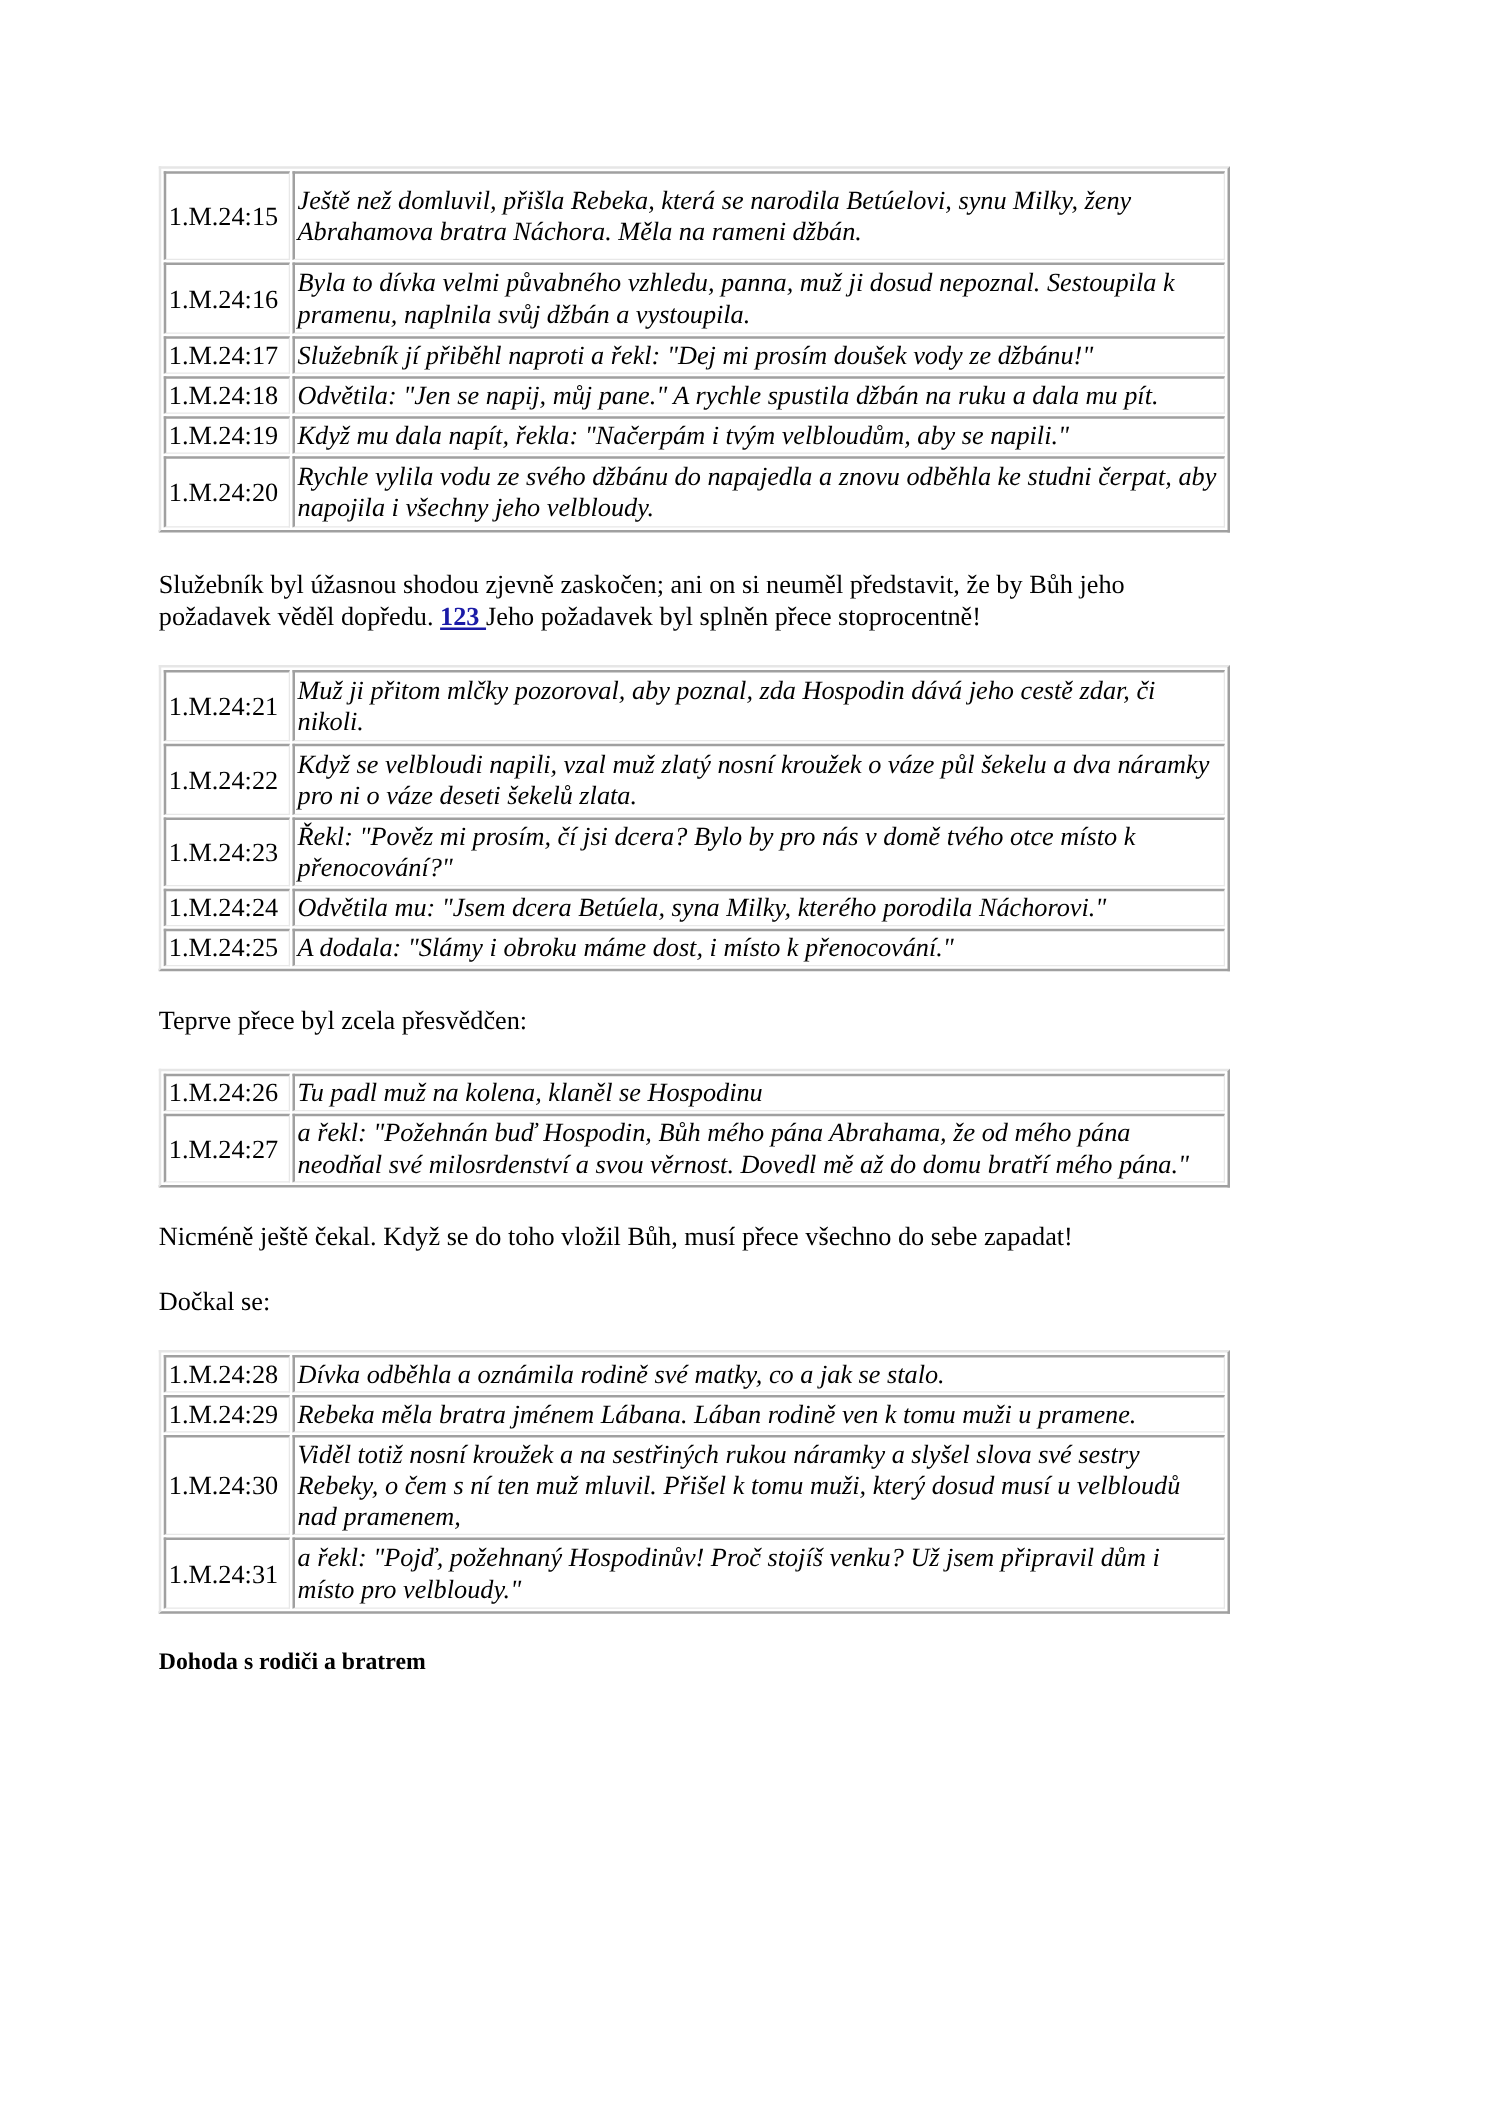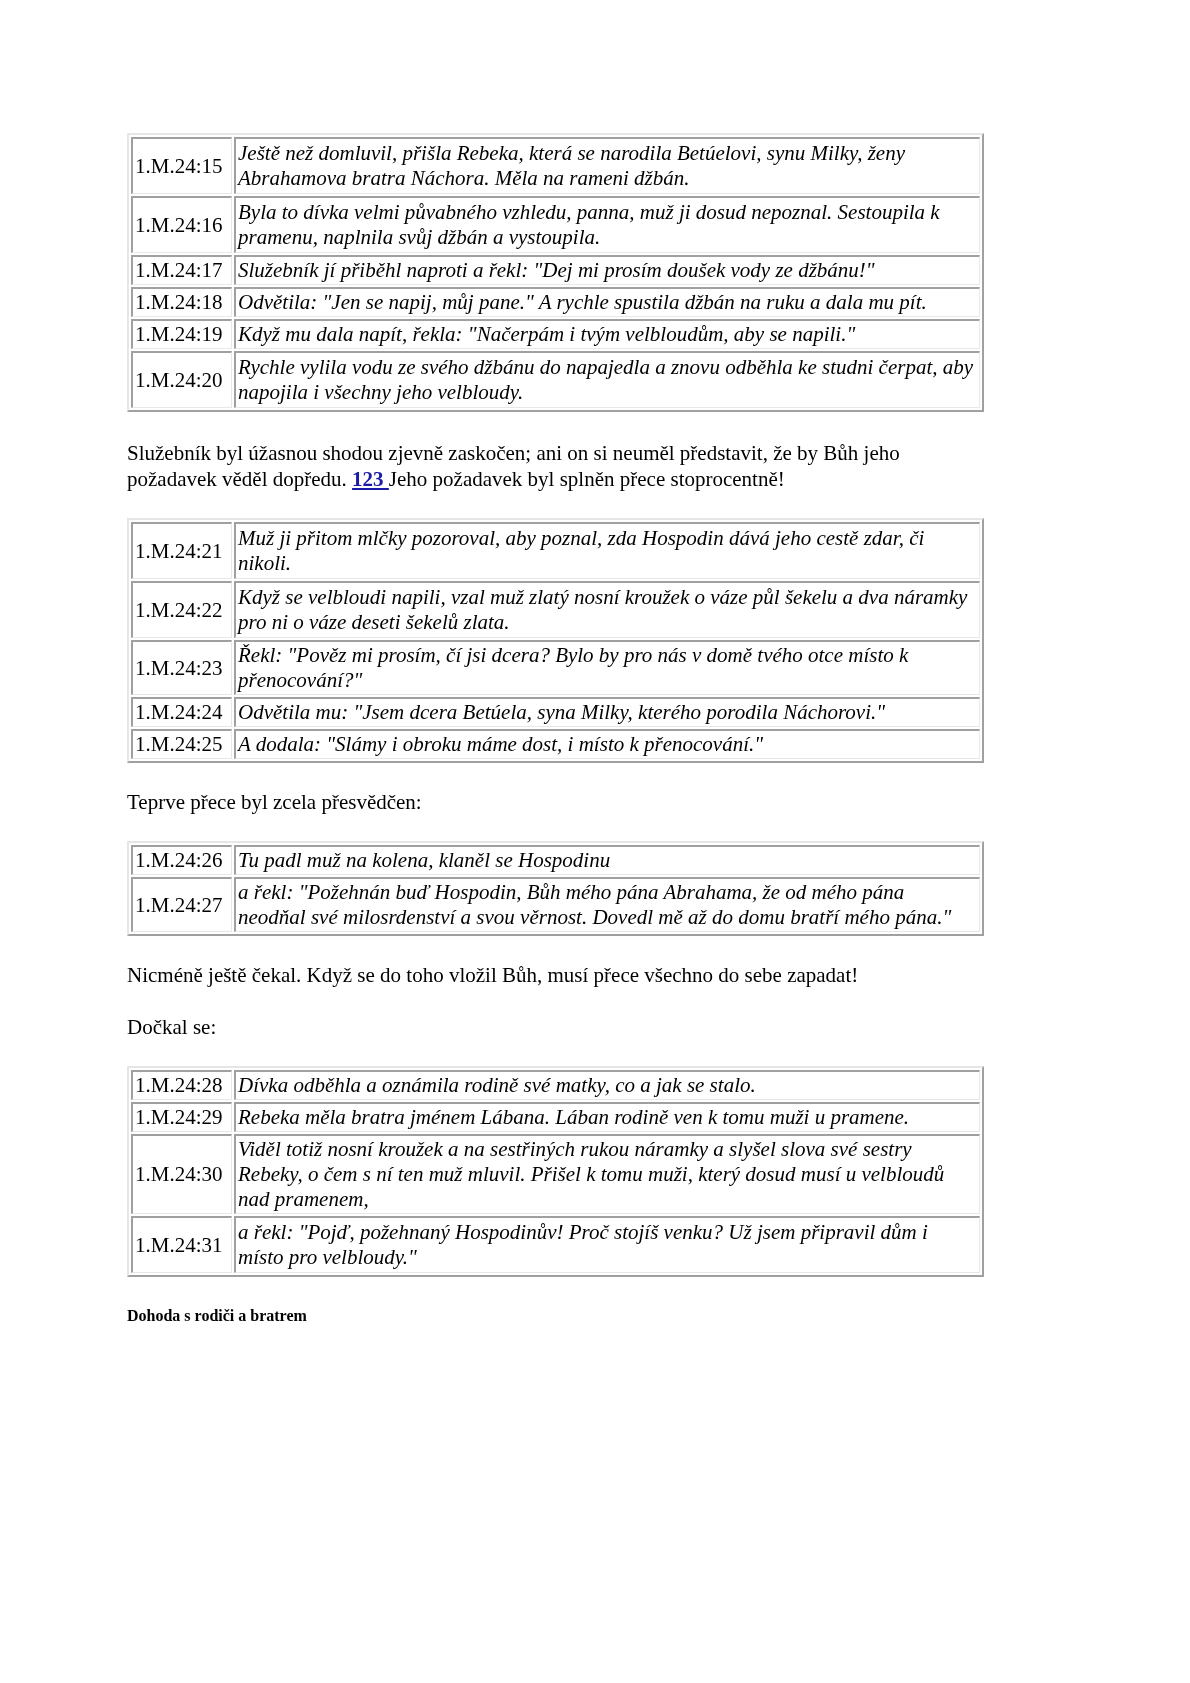--- a/index.html
+++ b/index.html
@@ -55,32 +55,32 @@
     font-size: 21px;
     line-height: 26px;
   }
   a.footnote {
     color: #1a1aa6;
     font-weight: bold;
     text-decoration: underline;
   }
   h4.section-heading {
     margin: 0;
-    font-size: 16px;
+    font-size: 19px;
     font-weight: bold;
   }
 </style>
 </head>
 <body>
 
 <div class="page">
 
   <table class="verses">
     <tbody>
-      <tr style="height:57px">
+      <tr style="height:71px">
         <td class="ref">1.M.24:15</td>
         <td class="txt">Ještě než domluvil, přišla Rebeka, která se narodila Betúelovi, synu Milky, ženy Abrahamova bratra Náchora. Měla na rameni džbán.</td>
       </tr>
       <tr style="height:57px">
         <td class="ref">1.M.24:16</td>
         <td class="txt">Byla to dívka velmi půvabného vzhledu, panna, muž ji dosud nepoznal. Sestoupila k pramenu, naplnila svůj džbán a vystoupila.</td>
       </tr>
       <tr>
         <td class="ref">1.M.24:17</td>
         <td class="txt">Služebník jí přiběhl naproti a řekl: "Dej mi prosím doušek vody ze džbánu!"</td>

